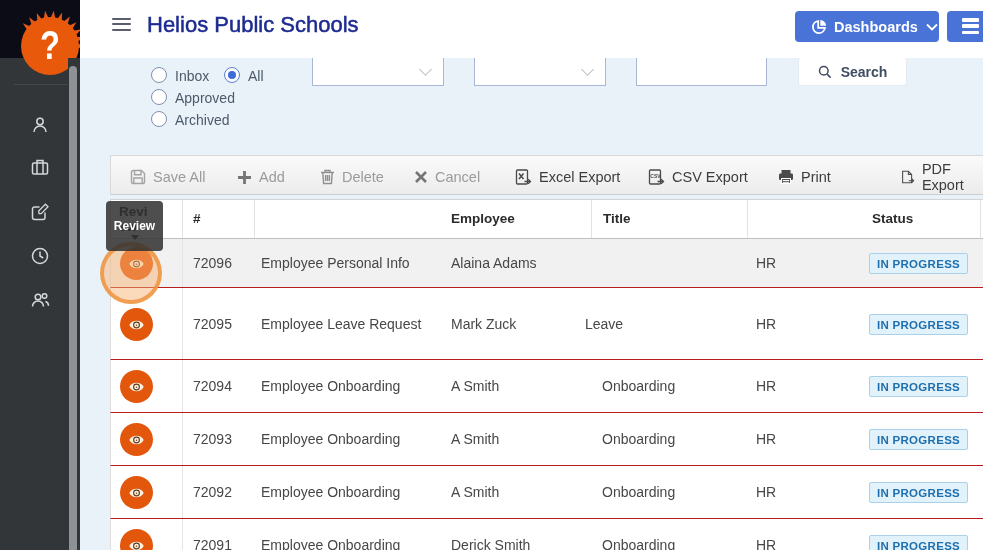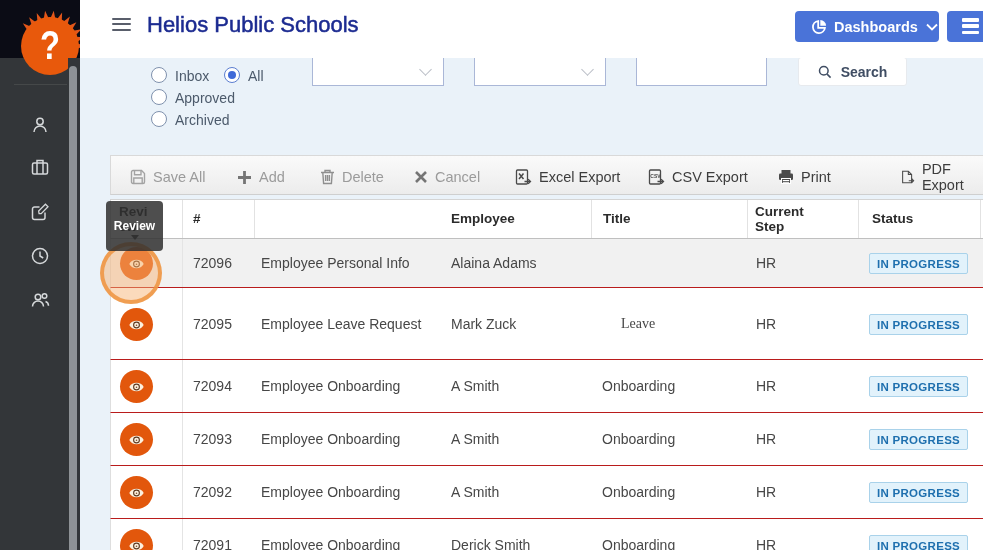--- a/index.html
+++ b/index.html
@@ -174,21 +174,20 @@
     PDF Export
   </div>
 </div>
 
 <div class="abs" id="thead">
   <div class="hcell" style="left:0; width:72px; padding-left:8px;">Revi<br>ew</div>
   <div class="hcell" style="left:72px; width:72px; padding-left:10px;">#</div>
   <div class="hcell" style="left:144px; width:186px; padding-left:8px;margin-top:44px;">Type</div>
   <div class="hcell" style="left:330px; width:151px; padding-left:10px;">Employee</div>
   <div class="hcell" style="left:481px; width:156px; padding-left:11px;">Title</div>
-  <div class="hcell" style="left:637px; width:111px; padding-left:7px;">Current<br>Step</div>
   <div class="hcell" style="left:748px; width:122px; padding-left:13px;">Status</div>
   <div class="hcell" style="left:870px; width:3px;"></div>
 </div>
 
 <div class="row" style="top:239px; height:49px; background:#f1f1f1;">
   <div class="revline"></div>
   <div class="eye" style="top:8px;">
       <svg width="15" height="12" viewBox="0 0 15 12">
         <path d="M0.3 6 C3 0.4 12 0.4 14.7 6 C12 11.6 3 11.6 0.3 6 Z" fill="#fcf1df"></path>
         <circle cx="7.5" cy="6" r="2.9" fill="#fcf1df" stroke="#5d3a22" stroke-width="1.1"></circle>
@@ -206,21 +205,21 @@
   <div class="eye" style="top:20px;">
       <svg width="15" height="12" viewBox="0 0 15 12">
         <path d="M0.3 6 C3 0.4 12 0.4 14.7 6 C12 11.6 3 11.6 0.3 6 Z" fill="#fcf1df"></path>
         <circle cx="7.5" cy="6" r="2.9" fill="#fcf1df" stroke="#5d3a22" stroke-width="1.1"></circle>
         <circle cx="7.5" cy="6.2" r="0.8" fill="#7a4a2a"></circle>
       </svg>
     </div>
   <div class="rc" style="left:82px;">72095</div>
   <div class="rc" style="left:150px;">Employee Leave Request</div>
   <div class="rc" style="left:340px;">Mark Zuck</div>
-  <div class="rc" style="left:510px;font-family:Liberation Serif, serif;">Leave</div>
+  <div class="rc" style="left:474px;">Leave</div>
   <div class="rc" style="left:645px;">HR</div>
   <div class="badge" style="top:26px;">IN PROGRESS</div>
 </div>
 <div class="row" style="top:360px; height:53px;">
   <div class="revline"></div>
   <div class="eye" style="top:10px;">
       <svg width="15" height="12" viewBox="0 0 15 12">
         <path d="M0.3 6 C3 0.4 12 0.4 14.7 6 C12 11.6 3 11.6 0.3 6 Z" fill="#fcf1df"></path>
         <circle cx="7.5" cy="6" r="2.9" fill="#fcf1df" stroke="#5d3a22" stroke-width="1.1"></circle>
         <circle cx="7.5" cy="6.2" r="0.8" fill="#7a4a2a"></circle>

